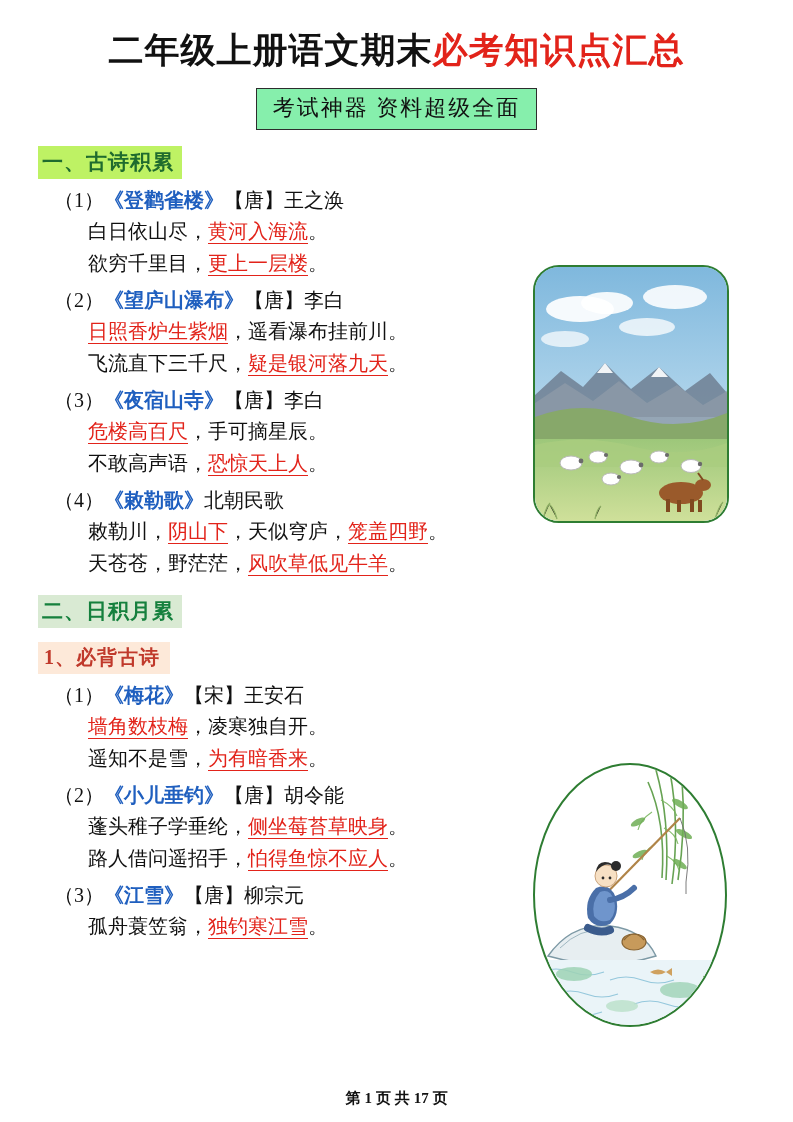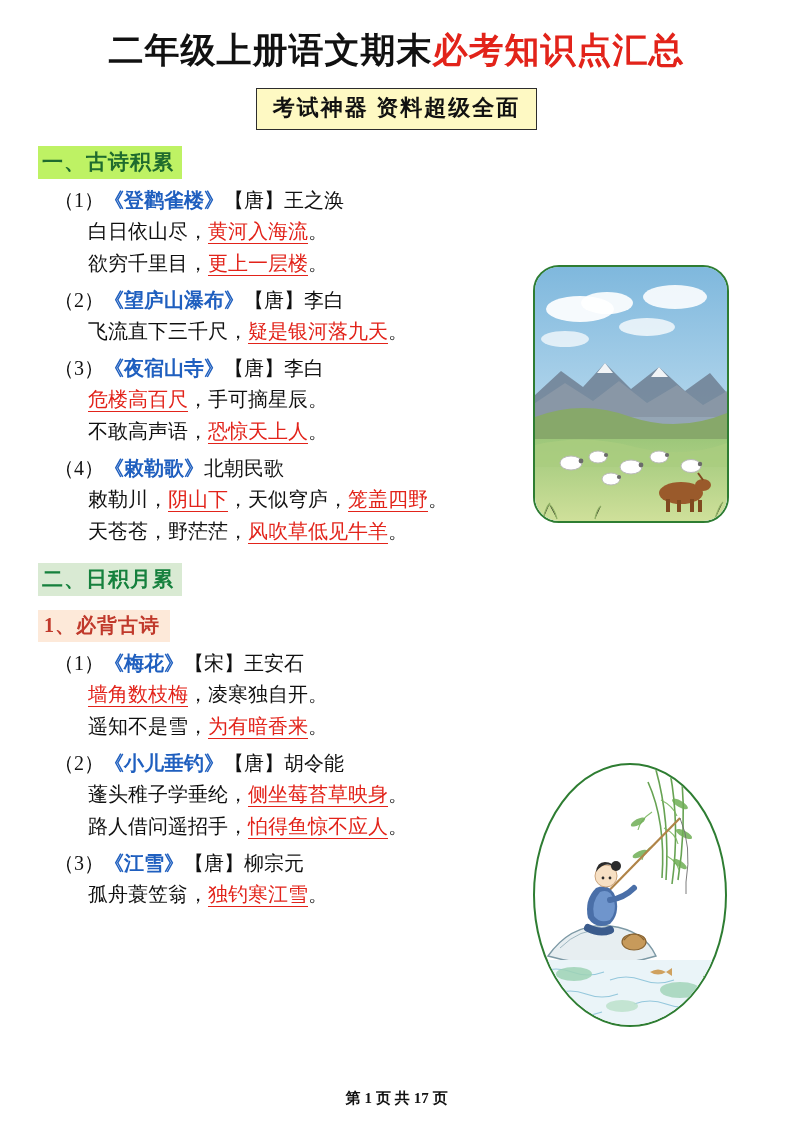--- a/index.html
+++ b/index.html
@@ -35,25 +35,25 @@
   }
   .title .black { color: #111111; }
   .title .red { color: #e2231a; }
 
   .subtitle-wrap {
     text-align: center;
     margin-top: 16px;
   }
   .subtitle {
     display: inline-block;
-    background: #fef9c3;
+    background: #86efac;
     border: 1.5px solid #2d2d2d;
     padding: 4px 16px 6px 16px;
     font-size: 22px;
-    font-weight: bold;
+    font-weight: normal;
     color: #111111;
     letter-spacing: 2px;
   }
 
   
   .sec-head {
     margin-top: 16px;
     margin-left: 8px;
     font-size: 21px;
     font-weight: bold;
@@ -167,20 +167,23 @@
       </div>
       <div class="poem-line">
         <span class="pl">欲穷千里目，</span><span class="hl">更上一层楼</span><span class="pl">。</span>
       </div>
     </div>
 
     
     <div class="block">
       <div class="poem-title-line">
         <span class="idx">（2）</span><span class="bookmark">《望庐山瀑布》</span><span class="dyn">【唐】</span><span class="author">李白</span>
+      </div>
+      <div class="poem-line">
+        <span class="hl">日照香炉生紫烟</span><span class="pl">，遥看瀑布挂前川。</span>
       </div>
       <div class="poem-line">
         <span class="pl">飞流直下三千尺，</span><span class="hl">疑是银河落九天</span><span class="pl">。</span>
       </div>
     </div>
 
     
     <div class="block">
       <div class="poem-title-line">
         <span class="idx">（3）</span><span class="bookmark">《夜宿山寺》</span><span class="dyn">【唐】</span><span class="author">李白</span>

